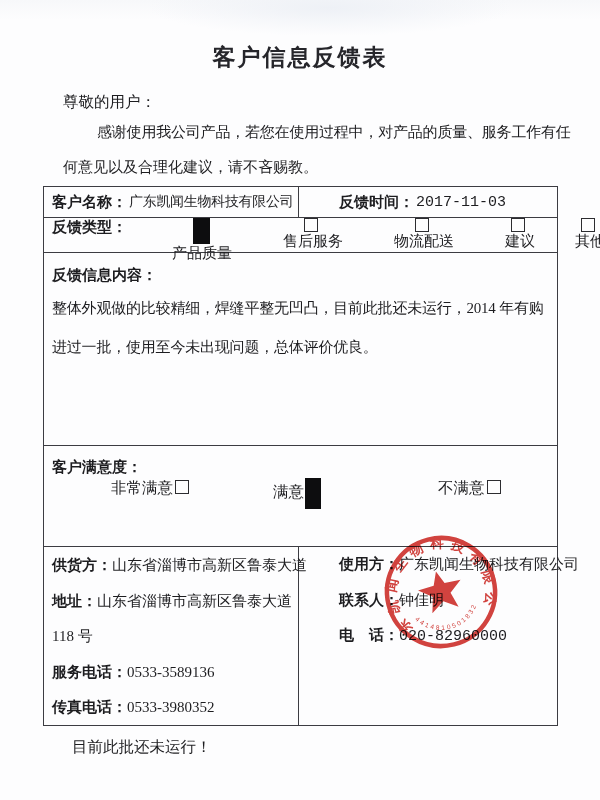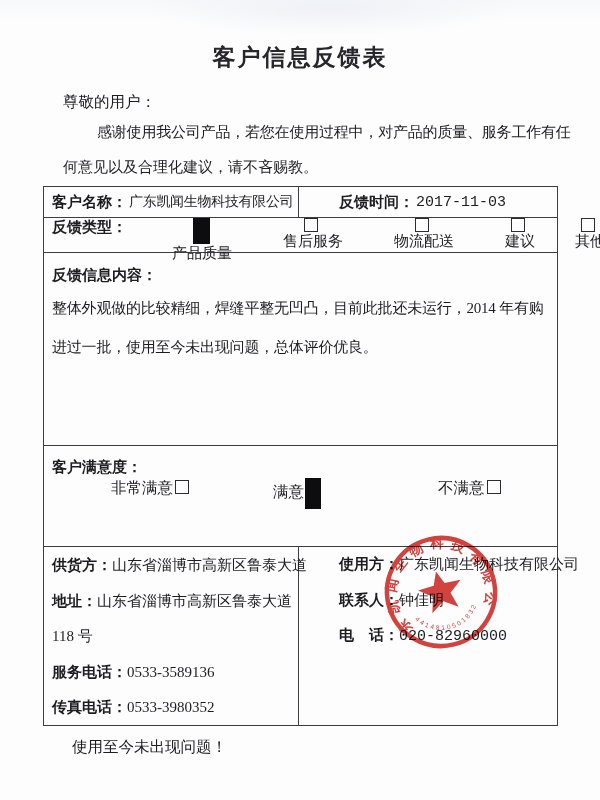--- a/index.html
+++ b/index.html
@@ -167,21 +167,21 @@
           <span class="lbl">联系人：</span><span>钟佳明</span>
         </div>
         <div class="info-line">
           <span class="lbl">电　话：</span><span>020-82960000</span>
         </div>
       </div>
     </div>
 
   </div>
 
-  <div class="closing">使用至今未出现问题！</div>
+  <div class="closing">目前此批还未运行！</div>
 
   <svg class="stamp" viewBox="-64 -64 128 128">
     <defs>
       <path id="arcTop" d="M -39 23 A 45 45 0 1 1 39 23" fill="none"></path>
       <path id="arcBottom" d="M -34 17 A 38 38 0 0 0 34 17" fill="none"></path>
     </defs>
     <circle cx="0" cy="0" r="54" fill="none" stroke="#cf332e" stroke-width="4.5"></circle>
     <polygon fill="#cf332e" points="0,-21 5.6,-7.8 21.9,-7.1 9.1,3 13.5,18.6 0,9.6 -13.5,18.6 -9.1,3 -21.9,-7.1 -5.6,-7.8"></polygon>
     <text font-size="13.5" fill="#cf332e" letter-spacing="6.5" font-family="Liberation Sans, DejaVu Sans, sans-serif" font-weight="bold">
       <textPath href="#arcTop" startOffset="50%" text-anchor="middle">广东凯闻生物科技有限公司</textPath>

